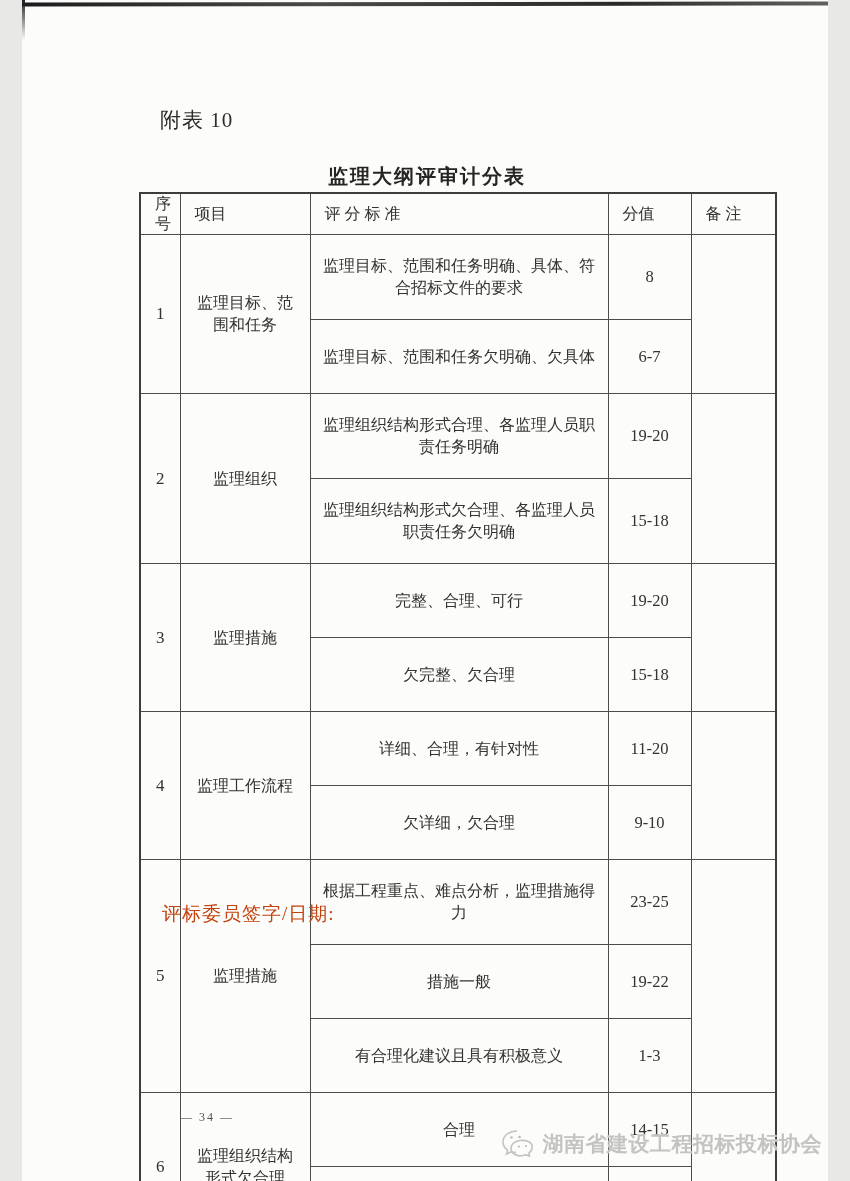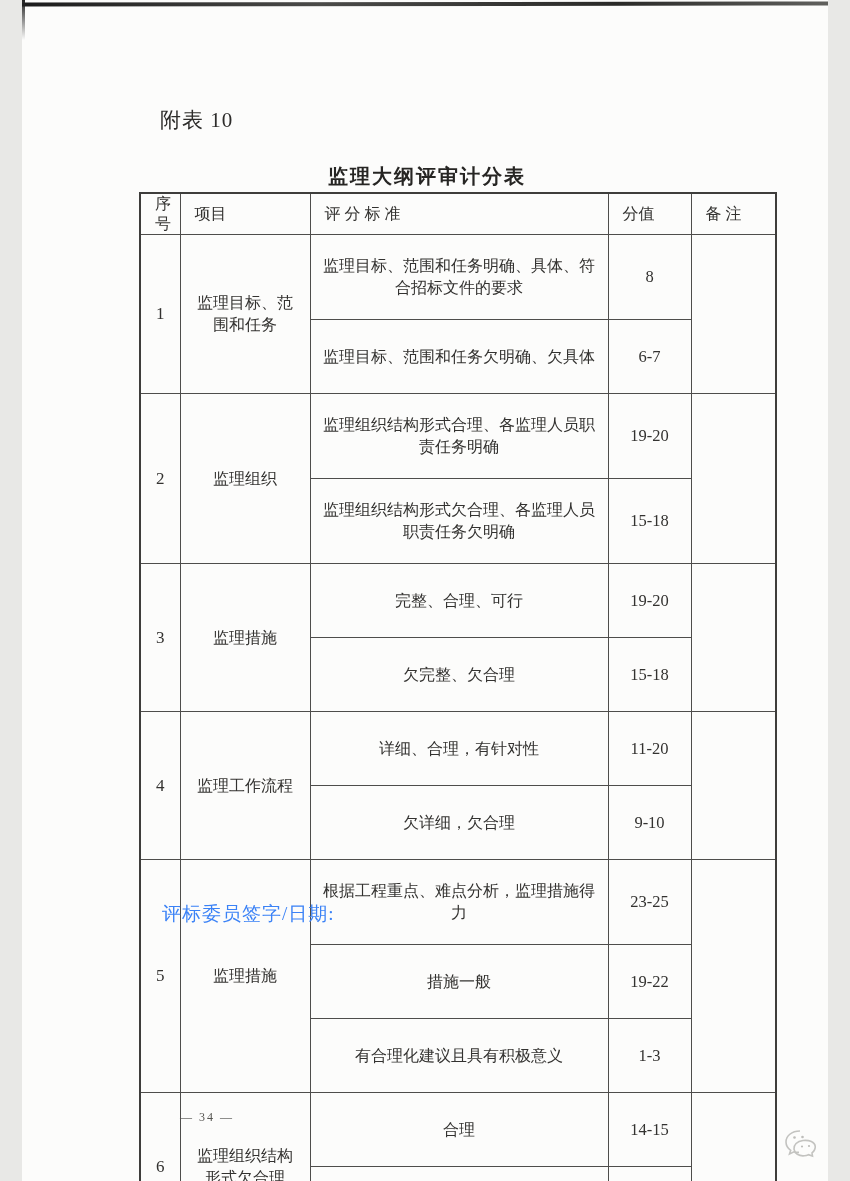--- a/index.html
+++ b/index.html
@@ -74,21 +74,21 @@
     font-family:"Liberation Serif","DejaVu Serif",serif;
   }
   .total-row td{height:32px;}
   .total-label-cell{text-align:right;letter-spacing:2px;}
   .doc-note{
     position:absolute;left:140px;top:777px;width:640px;
     font-size:18.5px;letter-spacing:0.5px;color:#3a3937;
   }
   .signature-line{
     position:absolute;left:140px;top:901px;
-    font-size:19px;letter-spacing:1px;color:#3b82f6;
+    font-size:19px;letter-spacing:1px;color:#c2410c;
   }
   .page-number{
     position:absolute;left:158px;top:1110px;
     font-size:12px;letter-spacing:2px;color:var(--muted);
   }
   .watermark{
     position:absolute;right:6px;top:1124px;
     display:flex;align-items:center;gap:4px;
     color:var(--watermark);
   }
@@ -219,15 +219,16 @@
         <path d="M18 7 C9.5 7 4 12 4 18 c0 3.4 1.8 6.3 4.7 8.3 L7.5 30 l4.5 -2.2 c1.8 0.5 3.4 0.7 5 0.6"></path>
         <path d="M21 16.5 c-6 0.6 -9.5 4.4 -9 8.6 0.5 4.3 5 7.3 10.4 6.7 1.5 -0.2 2.8 -0.6 4 -1.1 L30.5 32 30 28.8 c2.3 -1.8 3.5 -4.2 3.2 -6.8 C32.7 18 27.5 15.8 21 16.5 Z"></path>
       </g>
       <g fill="#bdbdba">
         <circle cx="12.5" cy="13.5" r="1.3"></circle>
         <circle cx="20.5" cy="13" r="1.3"></circle>
         <circle cx="20" cy="22.5" r="1.1"></circle>
         <circle cx="27" cy="22" r="1.1"></circle>
       </g>
     </svg>
+    <span class="watermark-text">湖南省建设工程招标投标协会</span>
   </div>
 
 </div>
 
 </body></html>

